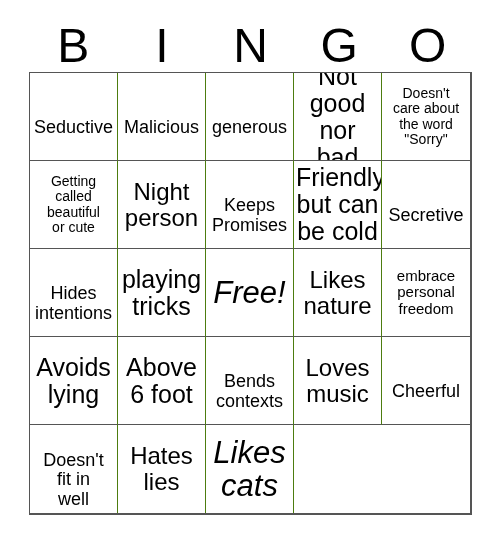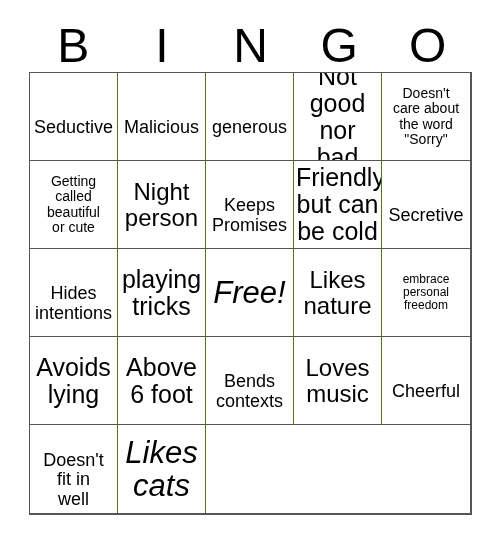--- a/index.html
+++ b/index.html
@@ -89,21 +89,21 @@
     white-space: pre-line;
     line-height: 1.08;
     color: #000000;
   }
 
   
   .fs-xl  { font-size: 31px; font-style: italic; }
   .fs-lg  { font-size: 24px; }
   .fs-md  { font-size: 25px; }
   .fs-sm  { font-size: 18px; margin-top: 22px; }
-  .fs-xs  { font-size: 12px; }
+  .fs-xs  { font-size: 15px; }
   .fs-xxs { font-size: 14px; }
 </style>
 </head>
 <body>
 
 <div id="bingo-card">
 
   <div id="bingo-header">
     <div class="header-letter">B</div>
     <div class="header-letter">I</div>
@@ -193,18 +193,22 @@
       </div>
       <div class="bingo-cell">
         <span class="cell-text fs-sm">Cheerful</span>
       </div>
       <div class="bingo-cell">
         <span class="cell-text fs-sm">Doesn't
 fit in
 well</span>
       </div>
       <div class="bingo-cell">
+        <span class="cell-text fs-lg">Hates
+lies</span>
+      </div>
+      <div class="bingo-cell">
         <span class="cell-text fs-xl">Likes
 cats</span>
       </div>
     </div>
 
 </div>
 
 </body></html>

